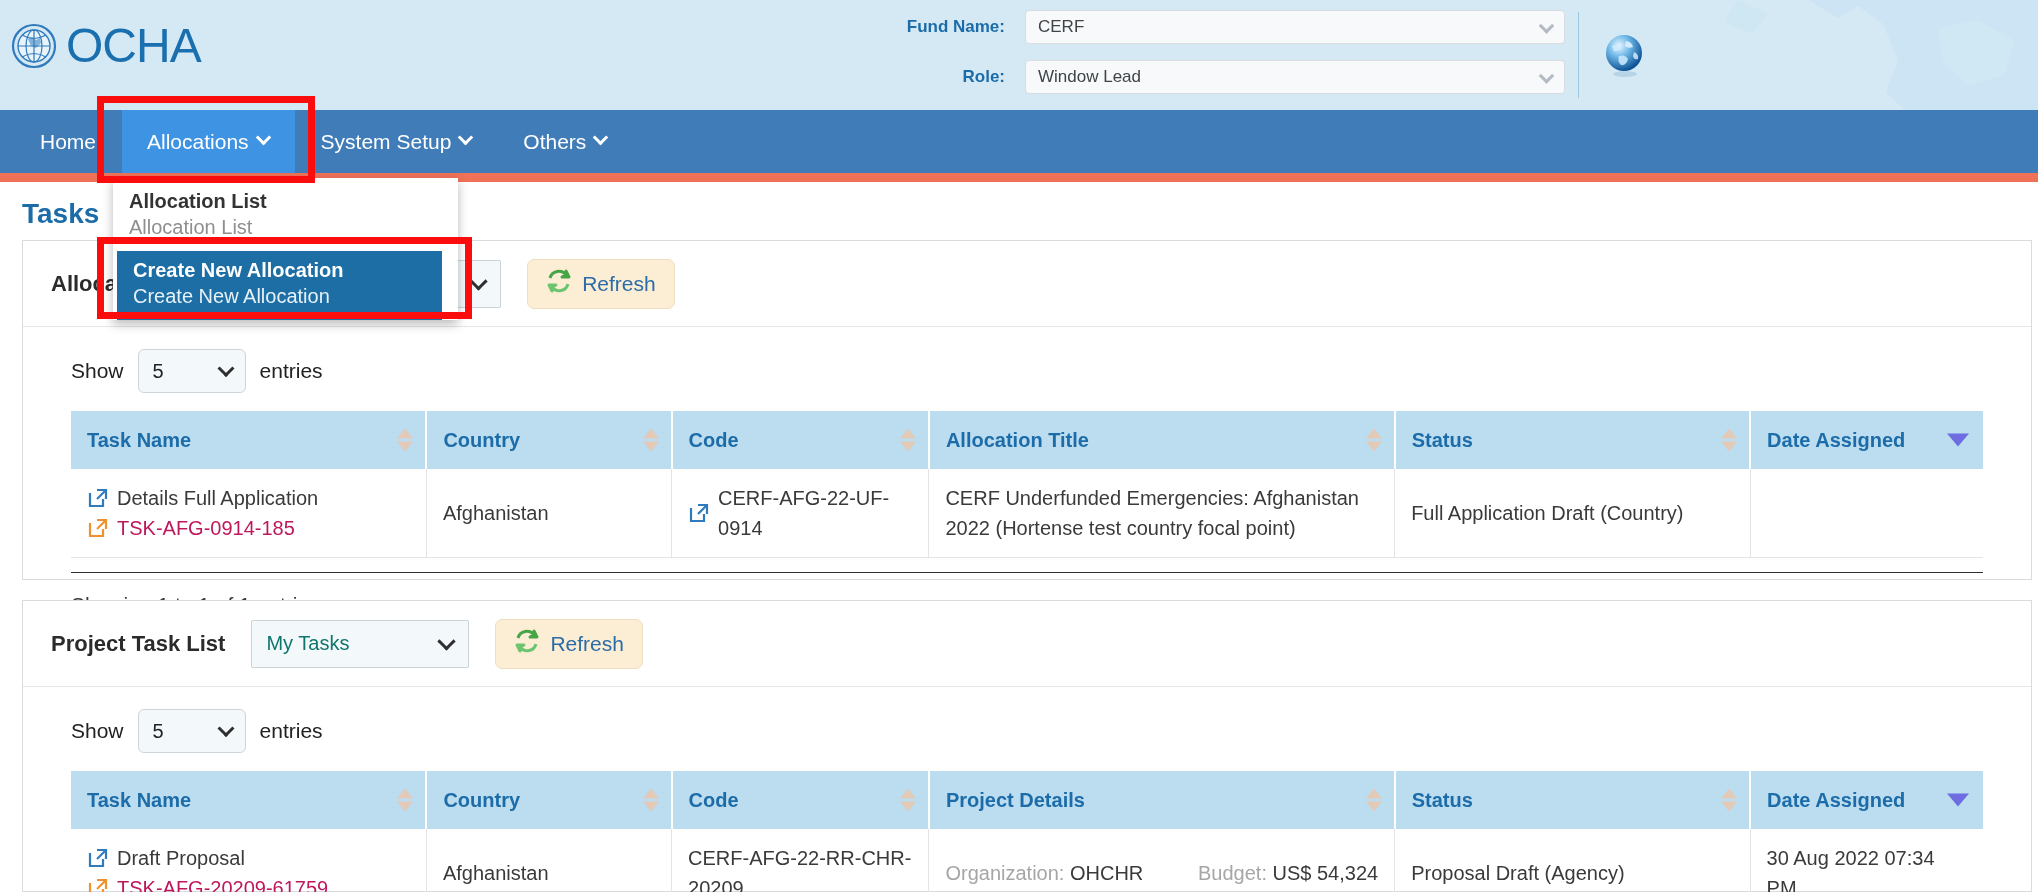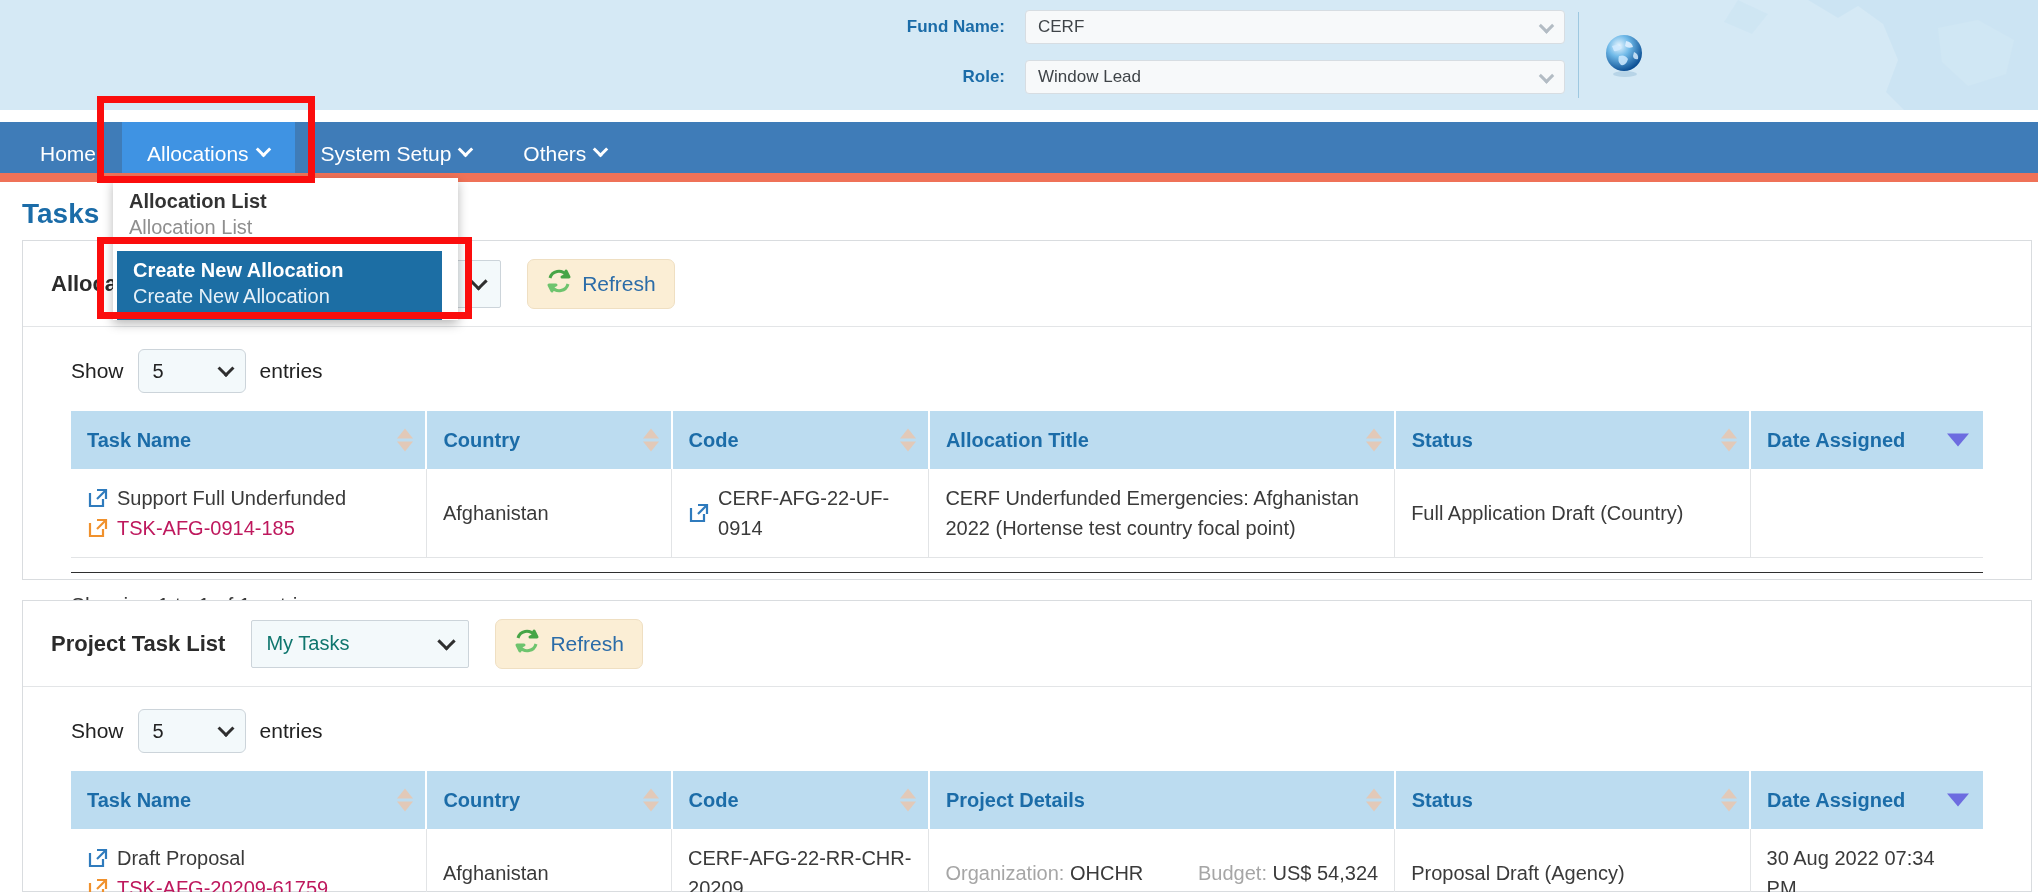--- a/index.html
+++ b/index.html
@@ -49,21 +49,20 @@
     position:absolute; right: 12px; top: 50%; transform: translateY(-60%) rotate(45deg);
     width: 11px; height: 11px; border-right: 3px solid #b3bcc4; border-bottom: 3px solid #b3bcc4;
   }
   .hdr-divider { position:absolute; left: 1578px; top: 12px; width:1px; height: 86px; background:#9ec8e0; }
   .globe-icon { position:absolute; left: 1602px; top: 32px; width: 46px; height: 46px; }
 
   
   .navbar {
     position:absolute; top:110px; left:0; width:2038px; height: 63px;
     background:#3f7cb8;
-    margin-top:12px;
   }
   .nav-items { display:flex; align-items:stretch; height:63px; padding-left: 14px; }
   .nav-item {
     display:flex; align-items:center; gap: 9px;
     padding: 0 26px; color:#ffffff; font-size: 21px; cursor:pointer;
     white-space:nowrap;
   }
   .nav-item.active { background:#3f93e3;padding-left:25px; }
   .caret {
     width: 11px; height: 11px; border-right: 3px solid #fff; border-bottom: 3px solid #fff;
@@ -189,20 +188,32 @@
 
 <div id="root">
 
   <div class="topbar">
     <svg class="worldmap" viewBox="0 0 700 110" preserveAspectRatio="none">
       <path d="M470 0 L500 18 L520 6 L545 24 L560 60 L548 92 L566 110 L700 110 L700 0 Z" fill="#c3e0f1"></path>
       <path d="M600 28 L640 20 L676 40 L668 74 L630 86 L604 62 Z" fill="#cbe5f3"></path>
       <path d="M400 0 L430 14 L414 34 L386 22 Z" fill="#c9e3f2"></path>
     </svg>
 
+    <div class="logo-wrap">
+      <span class="un-emblem">
+        <svg width="48" height="48" viewBox="0 0 48 48">
+          <circle cx="24" cy="24" r="21" fill="none" stroke="#2f7bbd" stroke-width="2.2"></circle>
+          <circle cx="24" cy="24" r="16" fill="#e8f3fa" stroke="#2f7bbd" stroke-width="1.4"></circle>
+          <path d="M24 8 L24 40 M8 24 L40 24 M12 13 Q24 20 36 13 M12 35 Q24 28 36 35" stroke="#2f7bbd" stroke-width="1.2" fill="none"></path>
+          <ellipse cx="24" cy="24" rx="8" ry="16" fill="none" stroke="#2f7bbd" stroke-width="1.2"></ellipse>
+          <path d="M18 17 L22 15 L26 18 L30 16 L31 21 L26 26 L21 24 Z" fill="#2f7bbd" opacity=".55"></path>
+        </svg>
+      </span>
+      <span class="ocha-text">OCHA</span>
+    </div>
 
     <div class="fundrole">
       <div class="fr-row">
         <div class="fr-label">Fund Name:</div>
         <div class="fr-select">
           <span>CERF</span>
           <span class="chev"></span>
         </div>
       </div>
       <div class="fr-row">
@@ -344,21 +355,21 @@
           <tr>
             <td>
               <div class="taskline">
                 <span class="ext-link">
                   <svg width="22" height="22" viewBox="0 0 22 22">
                       <path d="M3 6 L3 19 L16 19 L16 12" fill="none" stroke="#2f7bbd" stroke-width="2.2"></path>
                       <path d="M10 3 L19 3 L19 12" fill="none" stroke="#2f7bbd" stroke-width="2.2"></path>
                       <path d="M19 3 L10 12" stroke="#2f7bbd" stroke-width="2.2"></path>
                     </svg>
                 </span>
-                <span>Support Full Underfunded</span>
+                <span>Details Full Application</span>
               </div>
               <div class="taskline">
                 <span class="ext-link">
                   <svg width="22" height="22" viewBox="0 0 22 22">
                       <path d="M3 6 L3 19 L16 19 L16 12" fill="none" stroke="#f0912d" stroke-width="2.2"></path>
                       <path d="M10 3 L19 3 L19 12" fill="none" stroke="#f0912d" stroke-width="2.2"></path>
                       <path d="M19 3 L10 12" stroke="#f0912d" stroke-width="2.2"></path>
                     </svg>
                 </span>
                 <span class="tasksub">TSK-AFG-0914-185</span>

